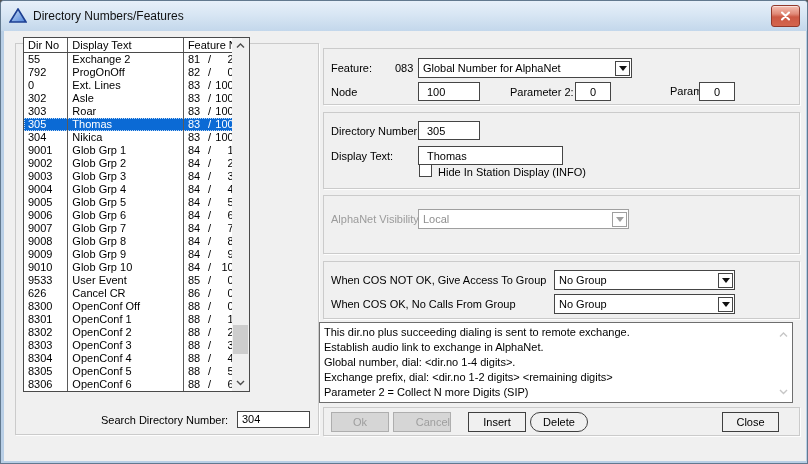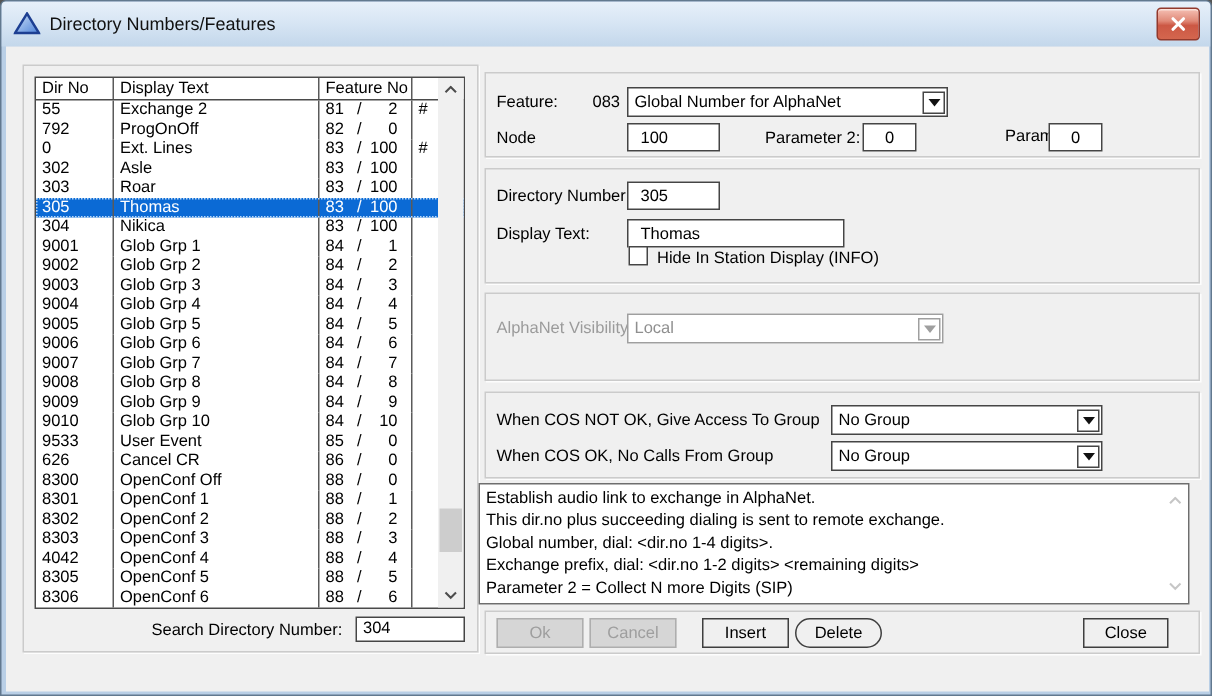--- a/index.html
+++ b/index.html
@@ -17,21 +17,21 @@
              border-radius:3px;background:linear-gradient(180deg,#f5c0b4 0%,#e08977 40%,#cc5844 55%,#d4664e 100%);
              display:flex;align-items:center;justify-content:center;box-shadow:inset 0 1px 0 rgba(255,255,255,.55);}
   .client{position:absolute;left:3px;top:30px;width:802px;height:430px;background:#f0f0f0;}
 
   .groupbox{position:absolute;border:1px solid #cbcbcb;box-shadow:1px 1px 0 #fdfdfd;background:transparent;}
 
   .lbl{position:absolute;line-height:13px;white-space:nowrap;}
   .lbl.dis{color:#9b9b9b;}
 
   
-  .list{position:absolute;left:22px;top:50px;width:287px;height:355px;background:#fff;border:1px solid #4a4a4a;}
+  .list{position:absolute;left:22px;top:36px;width:227px;height:355px;background:#fff;border:1px solid #4a4a4a;}
   .lheader{display:flex;height:15px;border-bottom:1px solid #4a4a4a;background:#fff;}
   .hcell{line-height:14px;padding-left:4px;overflow:hidden;white-space:nowrap;}
   .cell{display:block;line-height:13px;overflow:hidden;white-space:nowrap;}
   .c-dir{width:52px;border-right:1px solid #5a5a5a;padding-left:4px;}
   .c-text{width:137px;border-right:1px solid #5a5a5a;padding-left:4px;}
   .c-fea{width:62px;border-right:1px solid #5a5a5a;display:flex;padding-left:4px;}
   .c-mark{width:14px;padding-left:4px;}
   .lrow{display:flex;height:13px;}
   .lrow.sel{background:var(--sel-bg,#0b6ad5);color:#fff;outline:1px dotted #bcd9f7;outline-offset:-1px;}
   .fno{width:21px;}
@@ -331,21 +331,21 @@
           <span class="cell c-dir">8303</span>
           <span class="cell c-text">OpenConf 3</span>
           <span class="cell c-fea">
             <span class="fno">88</span>
             <span class="fsl">/</span>
             <span class="fpar">3</span>
           </span>
           <span class="cell c-mark"></span>
         </div>
         <div class="lrow">
-          <span class="cell c-dir">4042</span>
+          <span class="cell c-dir">8304</span>
           <span class="cell c-text">OpenConf 4</span>
           <span class="cell c-fea">
             <span class="fno">88</span>
             <span class="fsl">/</span>
             <span class="fpar">4</span>
           </span>
           <span class="cell c-mark"></span>
         </div>
         <div class="lrow">
           <span class="cell c-dir">8305</span>
@@ -430,38 +430,38 @@
   <div class="lbl" style="left:330px;top:297px;">When COS OK, No Calls From Group</div>
   <div class="combo" style="left:553px;top:293px;width:181px;height:20px;">
     <span class="ctext">No Group</span>
     <span class="cbtn">
         <span class="arrow"></span>
       </span>
   </div>
 
   <div class="infobox">
     <div>
+        <div class="iline">This dir.no plus succeeding dialing is sent to remote exchange.</div>
         <div class="iline">Establish audio link to exchange in AlphaNet.</div>
-        <div class="iline">This dir.no plus succeeding dialing is sent to remote exchange.</div>
         <div class="iline">Global number, dial: &lt;dir.no 1-4 digits&gt;.</div>
         <div class="iline">Exchange prefix, dial: &lt;dir.no 1-2 digits&gt; &lt;remaining digits&gt;</div>
         <div class="iline">Parameter 2 = Collect N more Digits (SIP)</div>
       </div>
     <div class="info-ch" style="top:5px;">
       <svg width="9" height="6">
           <polyline points="1,4.5 4.5,1 8,4.5" stroke="#c6c6c6" stroke-width="1.4" fill="none"></polyline>
         </svg>
     </div>
     <div class="info-ch" style="bottom:5px;">
       <svg width="9" height="6">
           <polyline points="1,1 4.5,4.5 8,1" stroke="#c6c6c6" stroke-width="1.4" fill="none"></polyline>
         </svg>
     </div>
   </div>
 
   <div class="groupbox" style="left:322px;top:406px;width:477px;height:29px;"></div>
   <button class="btn dis" style="left:330px;top:411px;width:58px;" disabled="">Ok</button>
-  <button class="btn dis" style="left:392px;top:411px;width:58px;" disabled="">Cancel</button>
+  <button class="btn dis" style="left:392px;top:411px;width:58px;text-align:right;" disabled="">Cancel</button>
   <button class="btn" style="left:467px;top:411px;width:58px;">Insert</button>
   <button class="btn" style="left:529px;top:411px;width:58px;border-radius:10px;">Delete</button>
   <button class="btn" style="left:721px;top:411px;width:57px;">Close</button>
 
 </div>
 
 </body></html>

